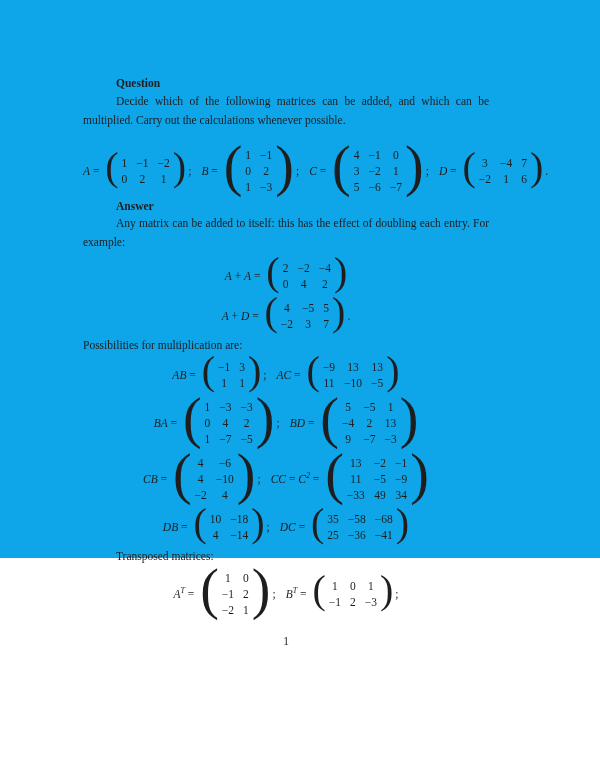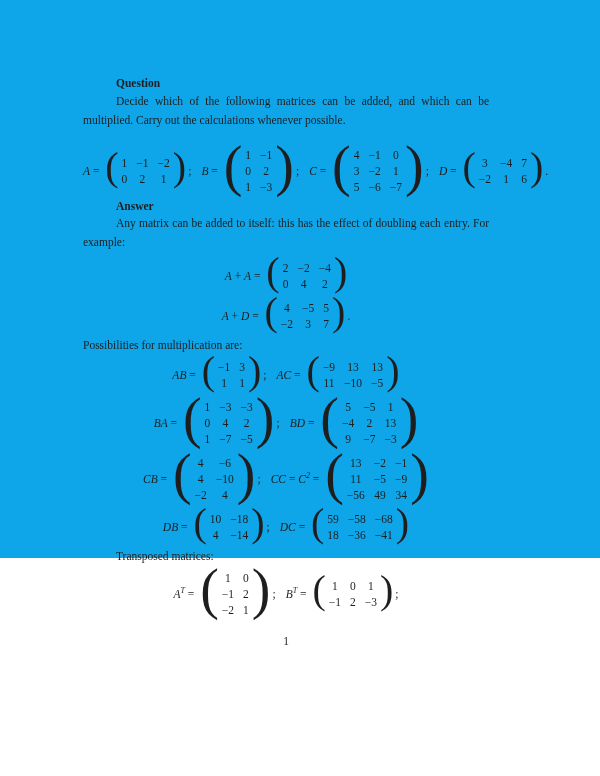--- a/index.html
+++ b/index.html
@@ -259,21 +259,21 @@
         <span class="lhs"><span class="seg-var">CC</span><span class="seg-rel"> = </span><span class="seg-var">C</span><sup class="seg-sup">2</sup><span class="seg-rel"> = </span></span>
         <span class="matrix">
           <span class="paren r3">(</span>
           <span class="mgrid" style="grid-template-columns: repeat(3, auto);">
             <span class="mcell">13</span>
             <span class="mcell">−2</span>
             <span class="mcell">−1</span>
             <span class="mcell">11</span>
             <span class="mcell">−5</span>
             <span class="mcell">−9</span>
-            <span class="mcell">−56</span>
+            <span class="mcell">−33</span>
             <span class="mcell">49</span>
             <span class="mcell">34</span>
           </span>
           <span class="paren r3">)</span>
         </span>
       </span>
     </div>
   <div class="display">
       <span class="mitem">
         <span class="lhs"><span class="seg-var">DB</span><span class="seg-rel"> = </span></span>
@@ -287,24 +287,24 @@
           </span>
           <span class="paren r2">)</span>
         </span>
         <span class="msep">;</span>
       </span>
       <span class="mitem">
         <span class="lhs"><span class="seg-var">DC</span><span class="seg-rel"> = </span></span>
         <span class="matrix">
           <span class="paren r2">(</span>
           <span class="mgrid" style="grid-template-columns: repeat(3, auto);">
-            <span class="mcell">59</span>
+            <span class="mcell">35</span>
             <span class="mcell">−58</span>
             <span class="mcell">−68</span>
-            <span class="mcell">18</span>
+            <span class="mcell">25</span>
             <span class="mcell">−36</span>
             <span class="mcell">−41</span>
           </span>
           <span class="paren r2">)</span>
         </span>
       </span>
     </div>
 
   <p class="indent">Transposed matrices:</p>
 

